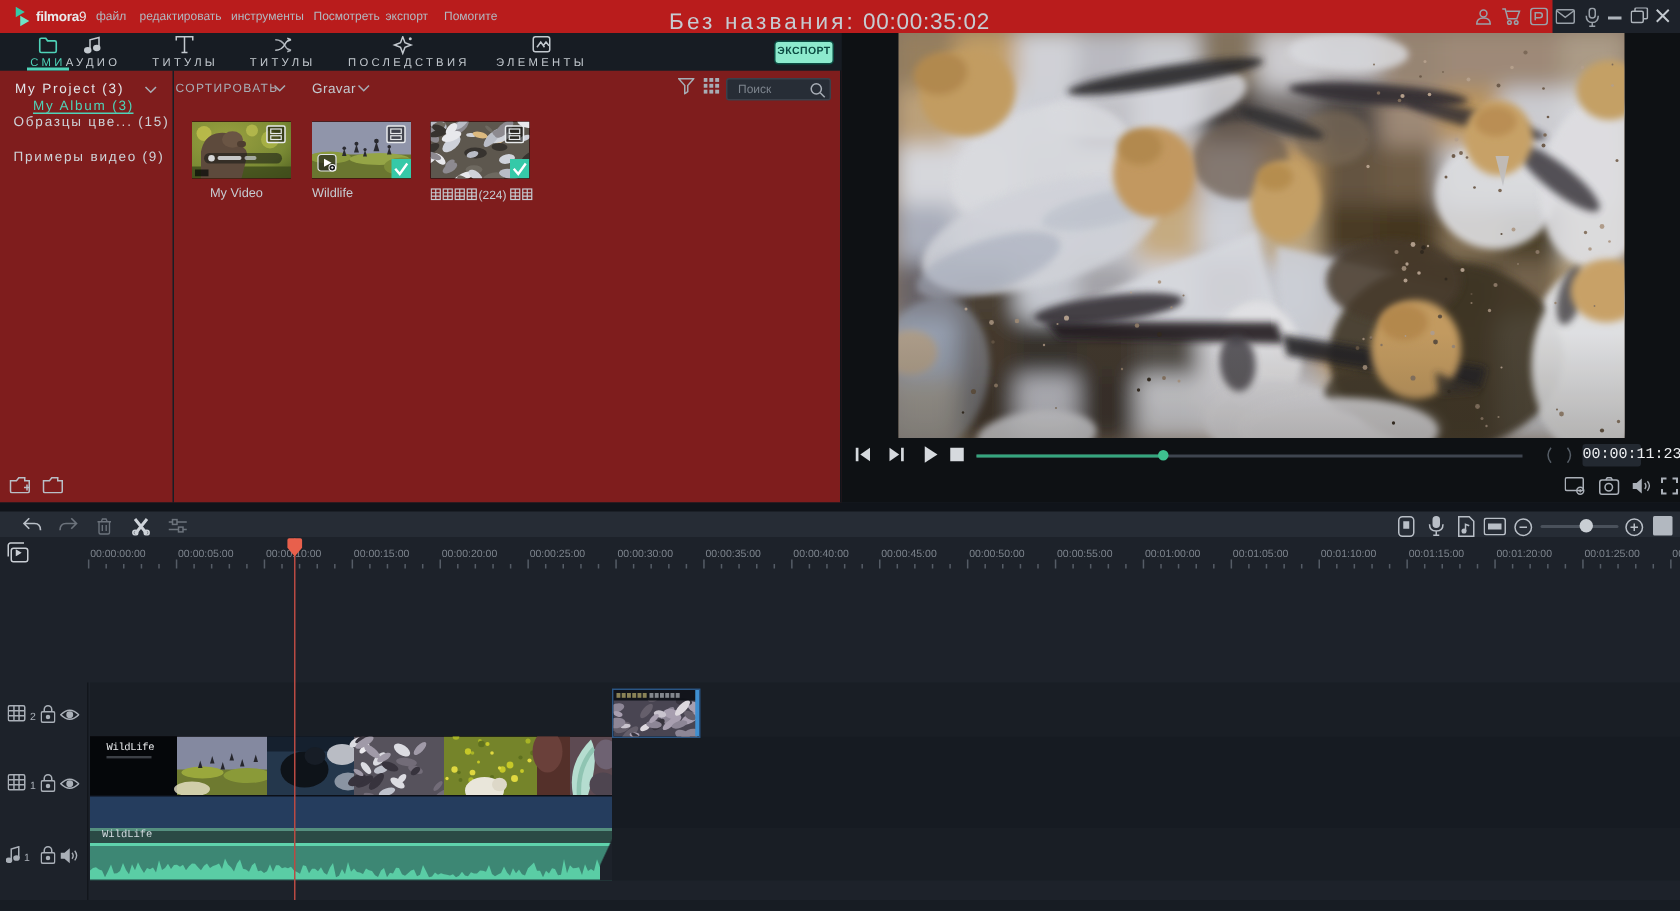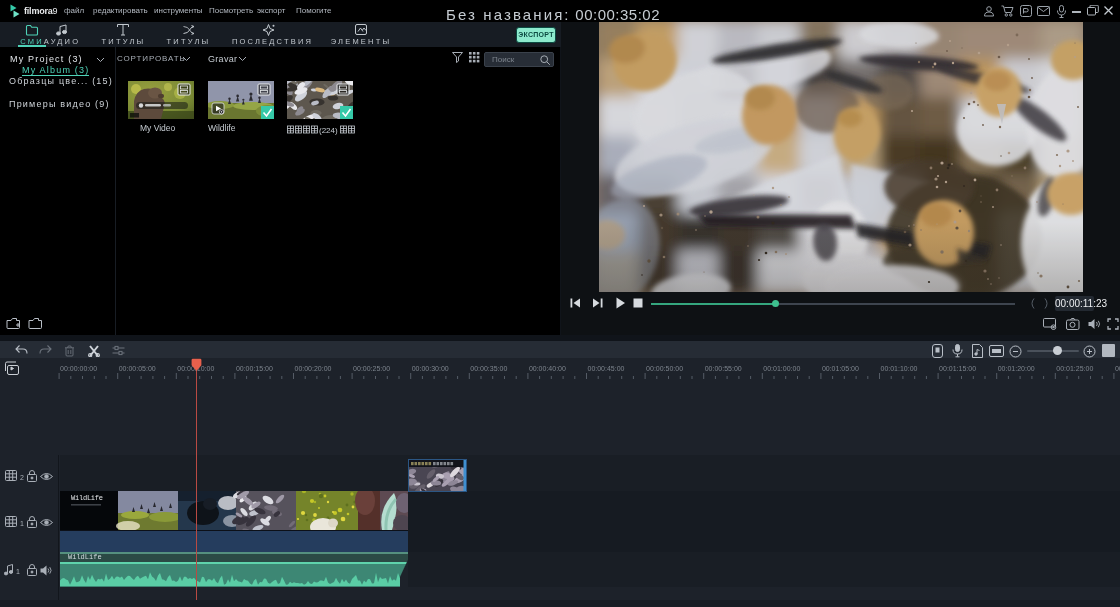--- a/index.html
+++ b/index.html
@@ -2,45 +2,45 @@
 <html><head>
 <meta charset="utf-8">
 <style>
 * { margin:0; padding:0; box-sizing:border-box; }
 html,body { width:1120px; height:607px; overflow:hidden; background:#1d222a;
   font-family:"Liberation Sans", sans-serif; }
 #app { position:absolute; top:0; left:0; width:1120px; height:607px; }
 .abs { position:absolute; }
 
 
-#menubar { position:absolute; top:0; left:0; width:1120px; height:22px; background:#000000; z-index:50;}
+#menubar { position:absolute; top:0; left:0; width:1035px; height:22px; background:#b91c1c; z-index:50;}
 .menuitem { position:absolute; top:6px; font-size:8px; color:#b2b8c0; letter-spacing:0px; }
 #wintitle { position:absolute; top:6px; left:446px; font-size:15px; color:#c6ccd2; letter-spacing:2.1px; }
 
 
 #tabbar { position:absolute; top:22px; left:0; width:561px; height:25px; background:#171c23; z-index:30;}
 .tab { position:absolute; top:0; height:25px; text-align:center; color:#c3c9cf; }
 .tab .tlabel { position:absolute; top:15px; left:0; right:0; font-size:7.5px; letter-spacing:2.2px; white-space:nowrap; }
 #exportbtn { position:absolute; top:5px; left:516px; width:40px; height:16px; background:#8deacd;
   border:1px solid #0b4a41; border-radius:3px; color:#0b4a41; font-size:7px; font-weight:bold; text-align:center; line-height:14px; letter-spacing:0.3px;}
 
 
-#mediapanel { position:absolute; top:47px; left:0; width:561px; height:288px; background:#000000; }
+#mediapanel { position:absolute; top:47px; left:0; width:561px; height:288px; background:#7f1d1d; }
 .treeitem { position:absolute; font-size:9px; color:#ced3d8; letter-spacing:1.2px; white-space:nowrap; }
 .bh { position:absolute; font-size:8px; color:#a7adb5; letter-spacing:1.5px; white-space:nowrap; }
 #searchbox { position:absolute; top:5px; left:484px; width:70px; height:15px; background:#272d36;
   border:1px solid #3a414b; border-radius:2px; font-size:8px; color:#7d848d; line-height:13px; padding-left:7px; }
 .thumb { position:absolute; top:34px; width:66px; height:38px; background:#000; overflow:hidden; }
 .thumblabel { position:absolute; top:76px; font-size:8.5px; color:#c6ccd2; }
 
 
 #preview { position:absolute; top:22px; left:561px; width:559px; height:313px; background:#0e1114; }
 #video { position:absolute; top:0; left:38px; width:484px; height:270px; background:#6b5a4c; overflow:hidden; }
 #timecode { position:absolute; top:274px; left:494px; width:39px; height:15px; background:#232931;
-  color:#eceef0; font-size:10px; line-height:15px; text-align:center; border-radius:2px;}
+  color:#eceef0; font-size:10px; line-height:15px; text-align:center; border-radius:2px;font-family:Liberation Mono, monospace;}
 
 
 #tltoolbar { position:absolute; top:338px; left:0; width:1120px; height:20px; background:#262c35; border-top:3px solid #10141a; }
 #ruler { position:absolute; top:358px; left:0; width:1120px; height:22px; background:#1d222a; }
 #tracks { position:absolute; top:380px; left:0; width:1120px; height:220px; background:#1d222a; }
 .row { position:absolute; left:60px; width:1060px; }
 #playhead { position:absolute; top:359px; left:196px; width:1px; height:241px; background:#b94a43; z-index:40; }
 #bottombar { position:absolute; top:600px; left:0; width:1120px; height:7px; background:#171c23; }
 .hicon { position:absolute; }
 </style>

